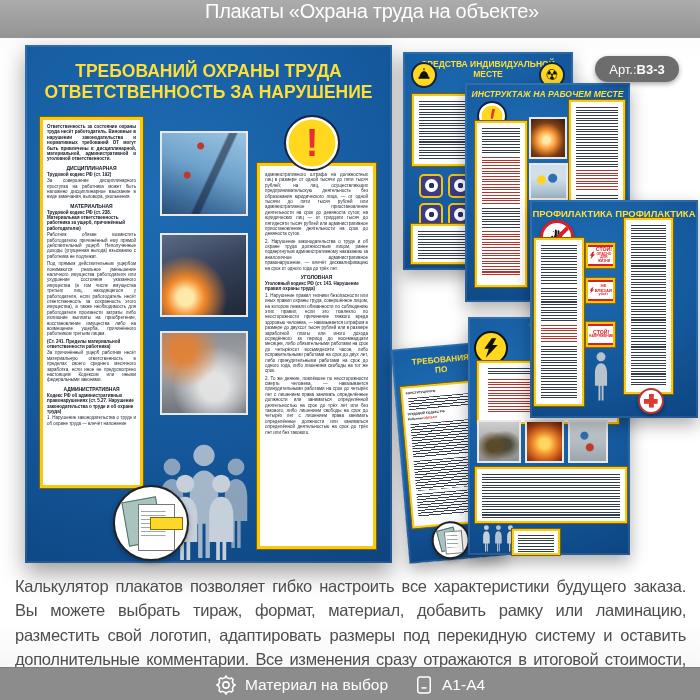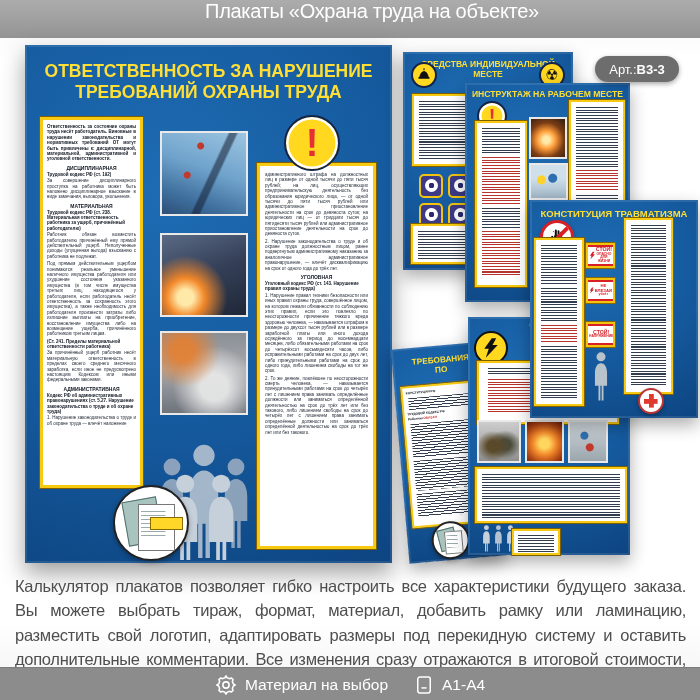--- a/index.html
+++ b/index.html
@@ -77,21 +77,21 @@
   .pA .ptitle{position:absolute;top:7px;left:0;width:100%;font-size:8.5px;}
   .pA-c1{left:8px;top:10px;width:26px;height:26px;background:#ffd81f;border:2px solid #13234a;display:flex;align-items:center;justify-content:center;}
   .pA-c2{left:136px;top:10px;width:26px;height:26px;background:#ffd81f;border:2px solid #13234a;
          display:flex;align-items:center;justify-content:center;font-size:15px;color:#111;font-family:"DejaVu Sans",sans-serif;}
   .pA-box{left:9px;top:42px;width:78px;height:72px;padding:3px;}
   .pA-tiles{position:absolute;left:16px;top:122px;width:90px;display:grid;grid-template-columns:repeat(3,24px);gap:5px;}
   .tile{width:24px;height:24px;background:#3d3a86;border:2px solid #f2c40e;border-radius:5px;box-sizing:border-box;}
   .tile::after{content:"";display:block;width:13px;height:13px;border-radius:50%;margin:3px auto 0;
                background:radial-gradient(circle,#2b2b6b 0 2.6px,#fff 3px 100%);}
   .pA-bot{left:8px;top:172px;width:97px;height:40px;padding:3px;}
-  .pB{left:465px;top:83px;width:165px;height:219px;}
+  .pB{left:465px;top:83px;width:165px;height:219px;font-style:italic;}
   .pB .ptitle{position:absolute;top:6px;left:0;width:100%;font-size:8.6px;}
   .pB-excl{left:12px;top:18px;width:30px;height:30px;}
   .pB-excl .ex{font-size:20px;}
   .pB-l{left:10px;top:38px;width:52px;height:166px;padding:3px;border-width:2px;}
   .pB-r{left:104px;top:17px;width:56px;height:186px;padding:3px;border-width:2px;}
   .pB-ph1{left:64px;top:34px;width:38px;height:42px;
       background:radial-gradient(circle at 45% 55%,#ffe9a8 0 12%,#ff9d3a 32%,#7a3c14 62%,#2c1c12 100%);}
   .pB-ph2{left:64px;top:80px;width:39px;height:37px;
       background:radial-gradient(circle at 30% 45%,#ffd22a 0 4px,transparent 5px),
                  radial-gradient(circle at 62% 40%,#2f6fb0 0 4px,transparent 5px),
@@ -154,22 +154,22 @@
 </svg>
 
 <div class="page">
 
   <header class="topbar">
     <div class="topbar-title">Плакаты «Охрана труда на объекте»</div>
   </header>
 
   <div class="poster main">
     <div class="mp-title ptitle">
+      <div>ТРЕБОВАНИЙ ОХРАНЫ ТРУДА</div>
       <div>ОТВЕТСТВЕННОСТЬ ЗА НАРУШЕНИЕ</div>
-      <div>ТРЕБОВАНИЙ ОХРАНЫ ТРУДА</div>
     </div>
 
     <div class="ybox mp-left">
       <p class="t45 b">Ответственность за состояние охраны труда несёт работодатель. Виновные в нарушении законодательства и нормативных требований ОТ могут быть привлечены к: дисциплинарной, материальной, административной и уголовной ответственности.</p>
       <h4 class="h45">ДИСЦИПЛИНАРНАЯ</h4>
       <p class="s45">Трудовой кодекс РФ (ст. 192)</p>
       <p class="t45">За совершение дисциплинарного проступка на работника может быть наложено дисциплинарное взыскание в виде замечания, выговора, увольнения.</p>
       <h4 class="h45">МАТЕРИАЛЬНАЯ</h4>
       <p class="s45">Трудовой кодекс РФ (ст. 238. Материальная ответственность работника за ущерб, причинённый работодателю)</p>
       <p class="t45">Работник обязан возместить работодателю причинённый ему прямой действительный ущерб. Неполученные доходы (упущенная выгода) взысканию с работника не подлежат.</p>
@@ -309,21 +309,21 @@
       <use href="#psn" transform="translate(2,0) scale(0.44)" fill="#c6d0db"></use>
       <use href="#psn" transform="translate(14,0) scale(0.44)" fill="#b3c1d0"></use>
       <use href="#psn" transform="translate(26,0) scale(0.44)" fill="#c6d0db"></use>
     </svg>
     <div class="ybox pD-small">
       <div class="tl" style="height:18px"></div>
     </div>
   </div>
 
   <div class="poster pC">
-    <div class="ptitle">КОНСТИТУЦИЯ ТРАВМАТИЗМА</div>
+    <div class="ptitle">ПРОФИЛАКТИКА ПРОФИЛАКТИКА</div>
     <div class="circ pC-pro">
       <svg viewBox="0 0 24 24">
           <path d="M7 4c.8 0 1.3.5 1.3 1.3V10h.9V3.2c0-.8.6-1.3 1.3-1.3.8 0 1.3.5 1.3 1.3V10h.9V4.2c0-.8.6-1.3 1.3-1.3.8 0 1.3.5 1.3 1.3V11h.9V6.2c0-.8.6-1.3 1.3-1.3s1.3.5 1.3 1.3V15c0 4-2.4 7-6.2 7-3.4 0-5-2.4-6.4-5.6l-1.8-4.2c-.3-.7 0-1.5.7-1.8.7-.3 1.4 0 1.7.7l1.3 2.7V5.3C5.7 4.5 6.2 4 7 4z" fill="#111"></path>
         </svg>
       <div class="pro-bar"></div>
     </div>
     <div class="ybox pC-l">
       <div class="tl" style="height:40px"></div>
       <div class="tl" style="height:34px"></div>
       <div class="tl red" style="height:18px"></div>

